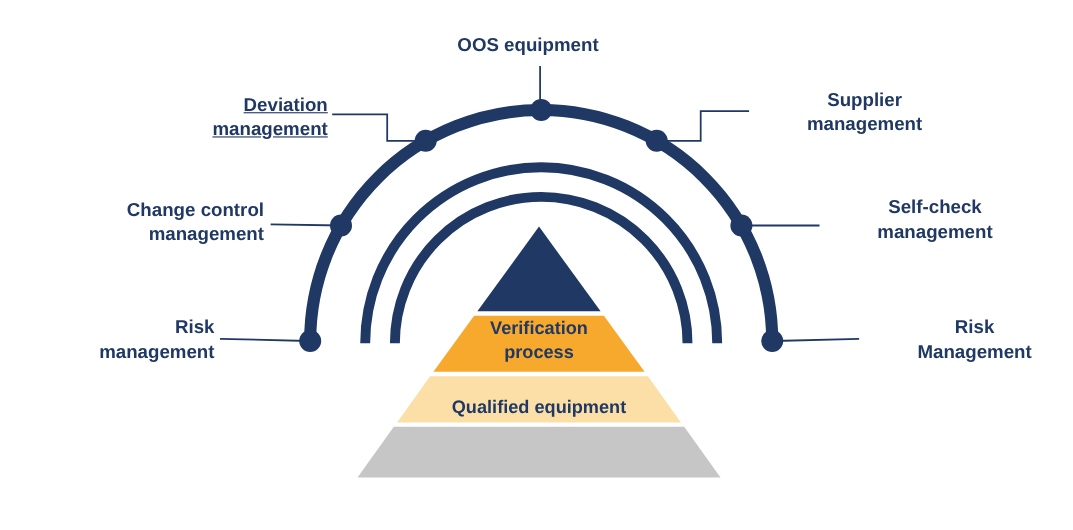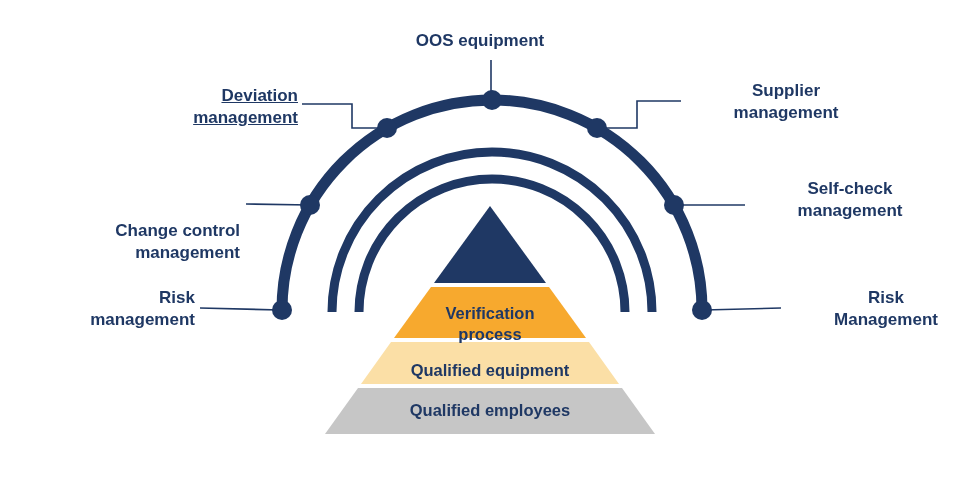--- a/index.html
+++ b/index.html
@@ -81,32 +81,31 @@
   </svg>
 
   <div class="label t-center" style="left:360px; top:30px; width:240px;">OOS equipment</div>
 
   <div class="label t-right" style="left:130px; top:85px; width:168px;text-decoration:underline;">Deviation
 management</div>
 
   <div class="label t-left" style="left:686px; top:80px; width:200px;">Supplier
 management</div>
 
-  <div class="label t-right" style="left:60px; top:180px; width:180px;margin-top:40px;">Change control
+  <div class="label t-right" style="left:60px; top:180px; width:180px;">Change control
 management</div>
 
   <div class="label t-left" style="left:750px; top:178px; width:200px;">Self-check
 management</div>
 
   <div class="label t-right" style="left:30px; top:287px; width:165px;">Risk
 management</div>
 
   <div class="label t-left" style="left:786px; top:287px; width:200px;">Risk
 Management</div>
 
-  <div class="pylabel" style="left:400px; top:303px; width:180px;">Verification
+  <div class="pylabel" style="left:400px; top:289px; width:180px;">Verification
 process</div>
 
   <div class="pylabel" style="left:390px; top:360px; width:200px;">Qualified equipment</div>
 
-  <div class="pylabel" style="left:385px; top:400px; width:210px;">Qualified employees</div>
 
 </div>
 
 </body></html>

